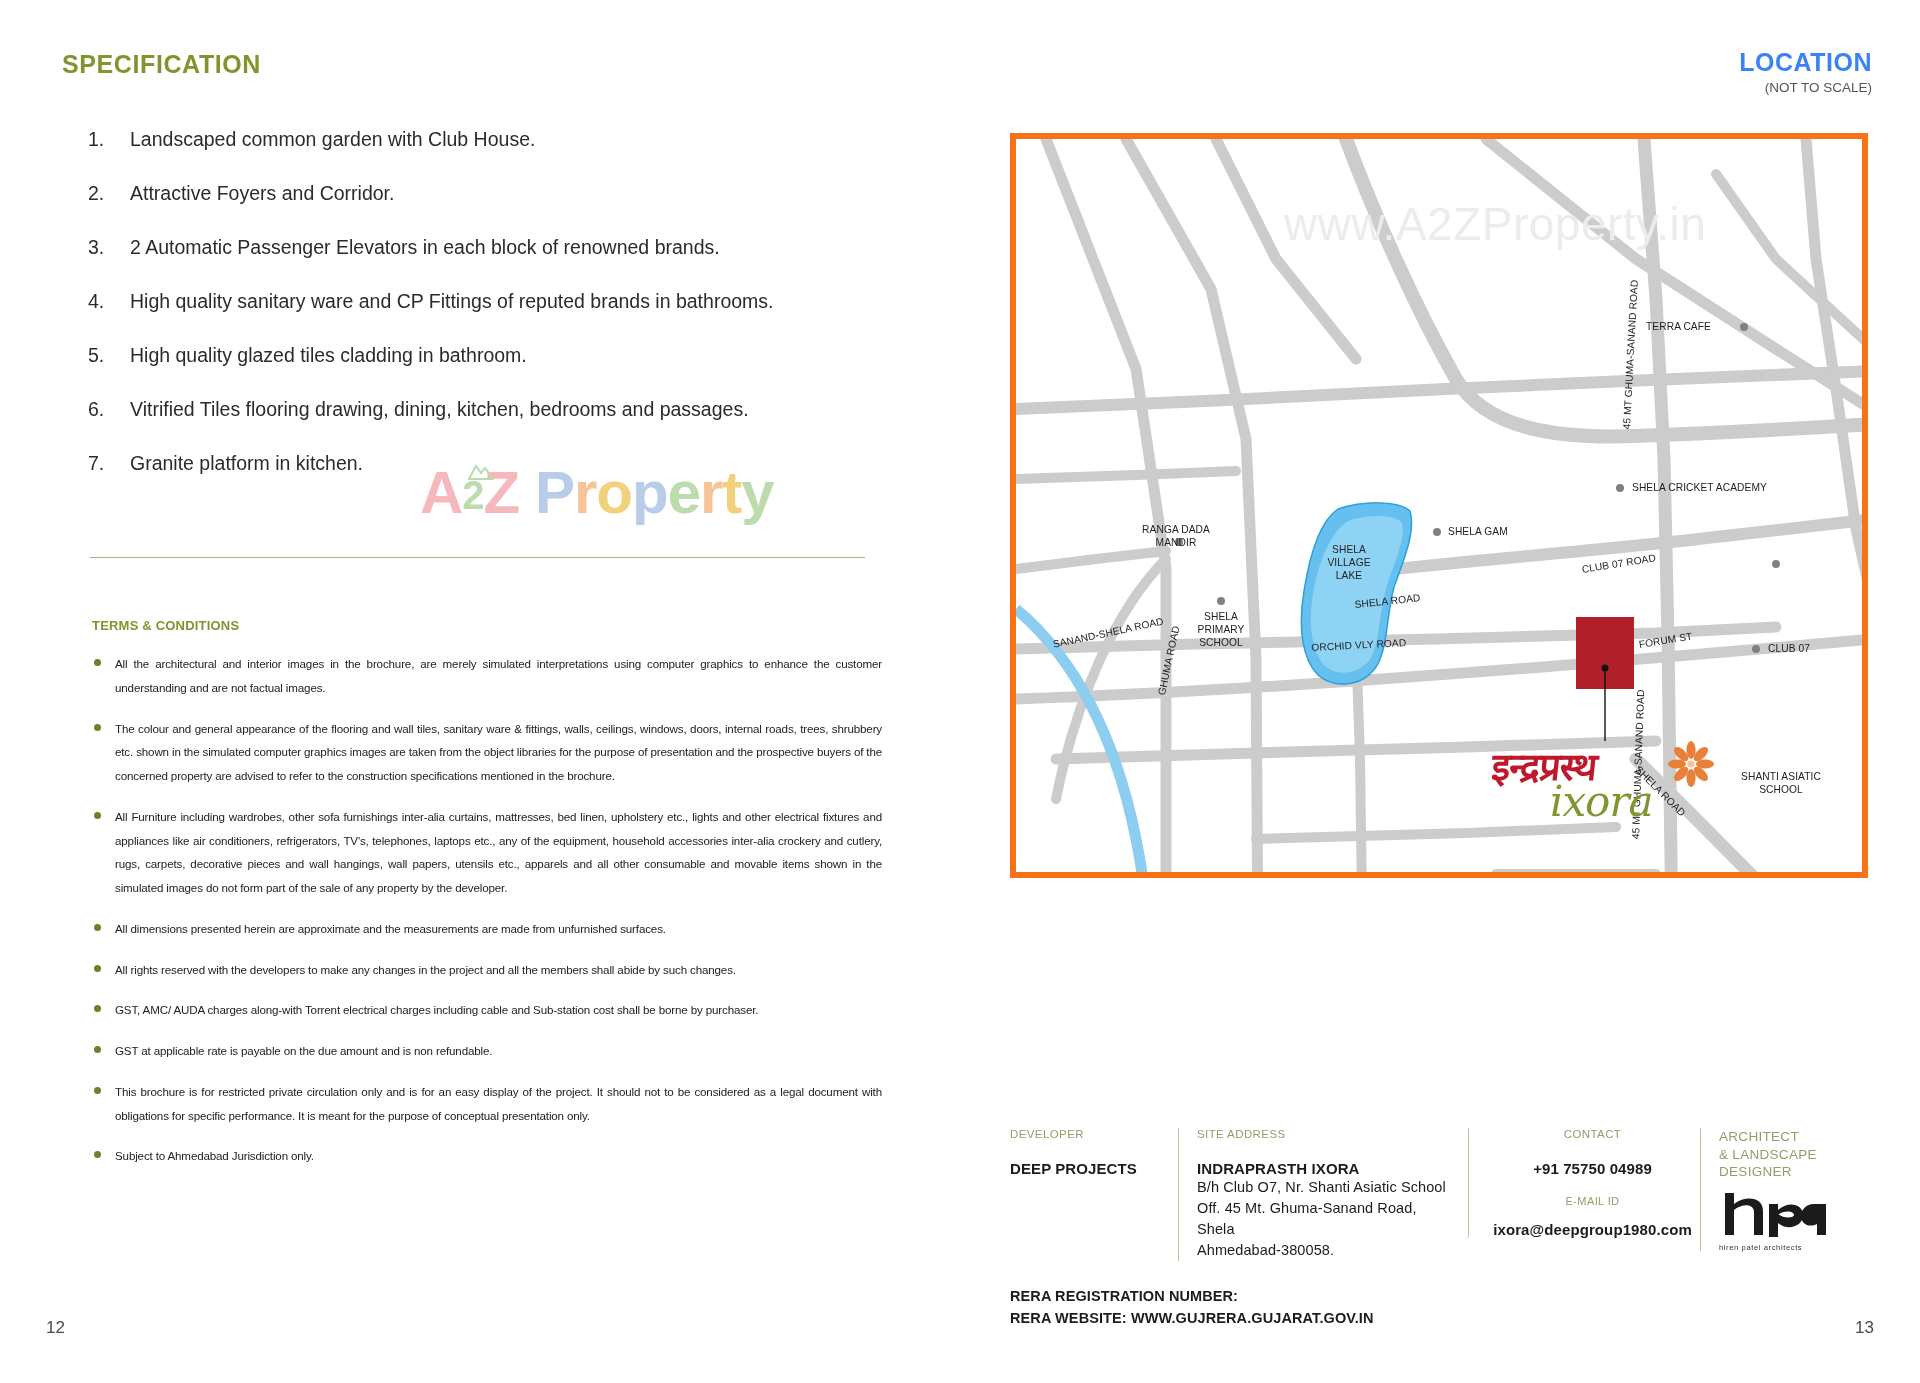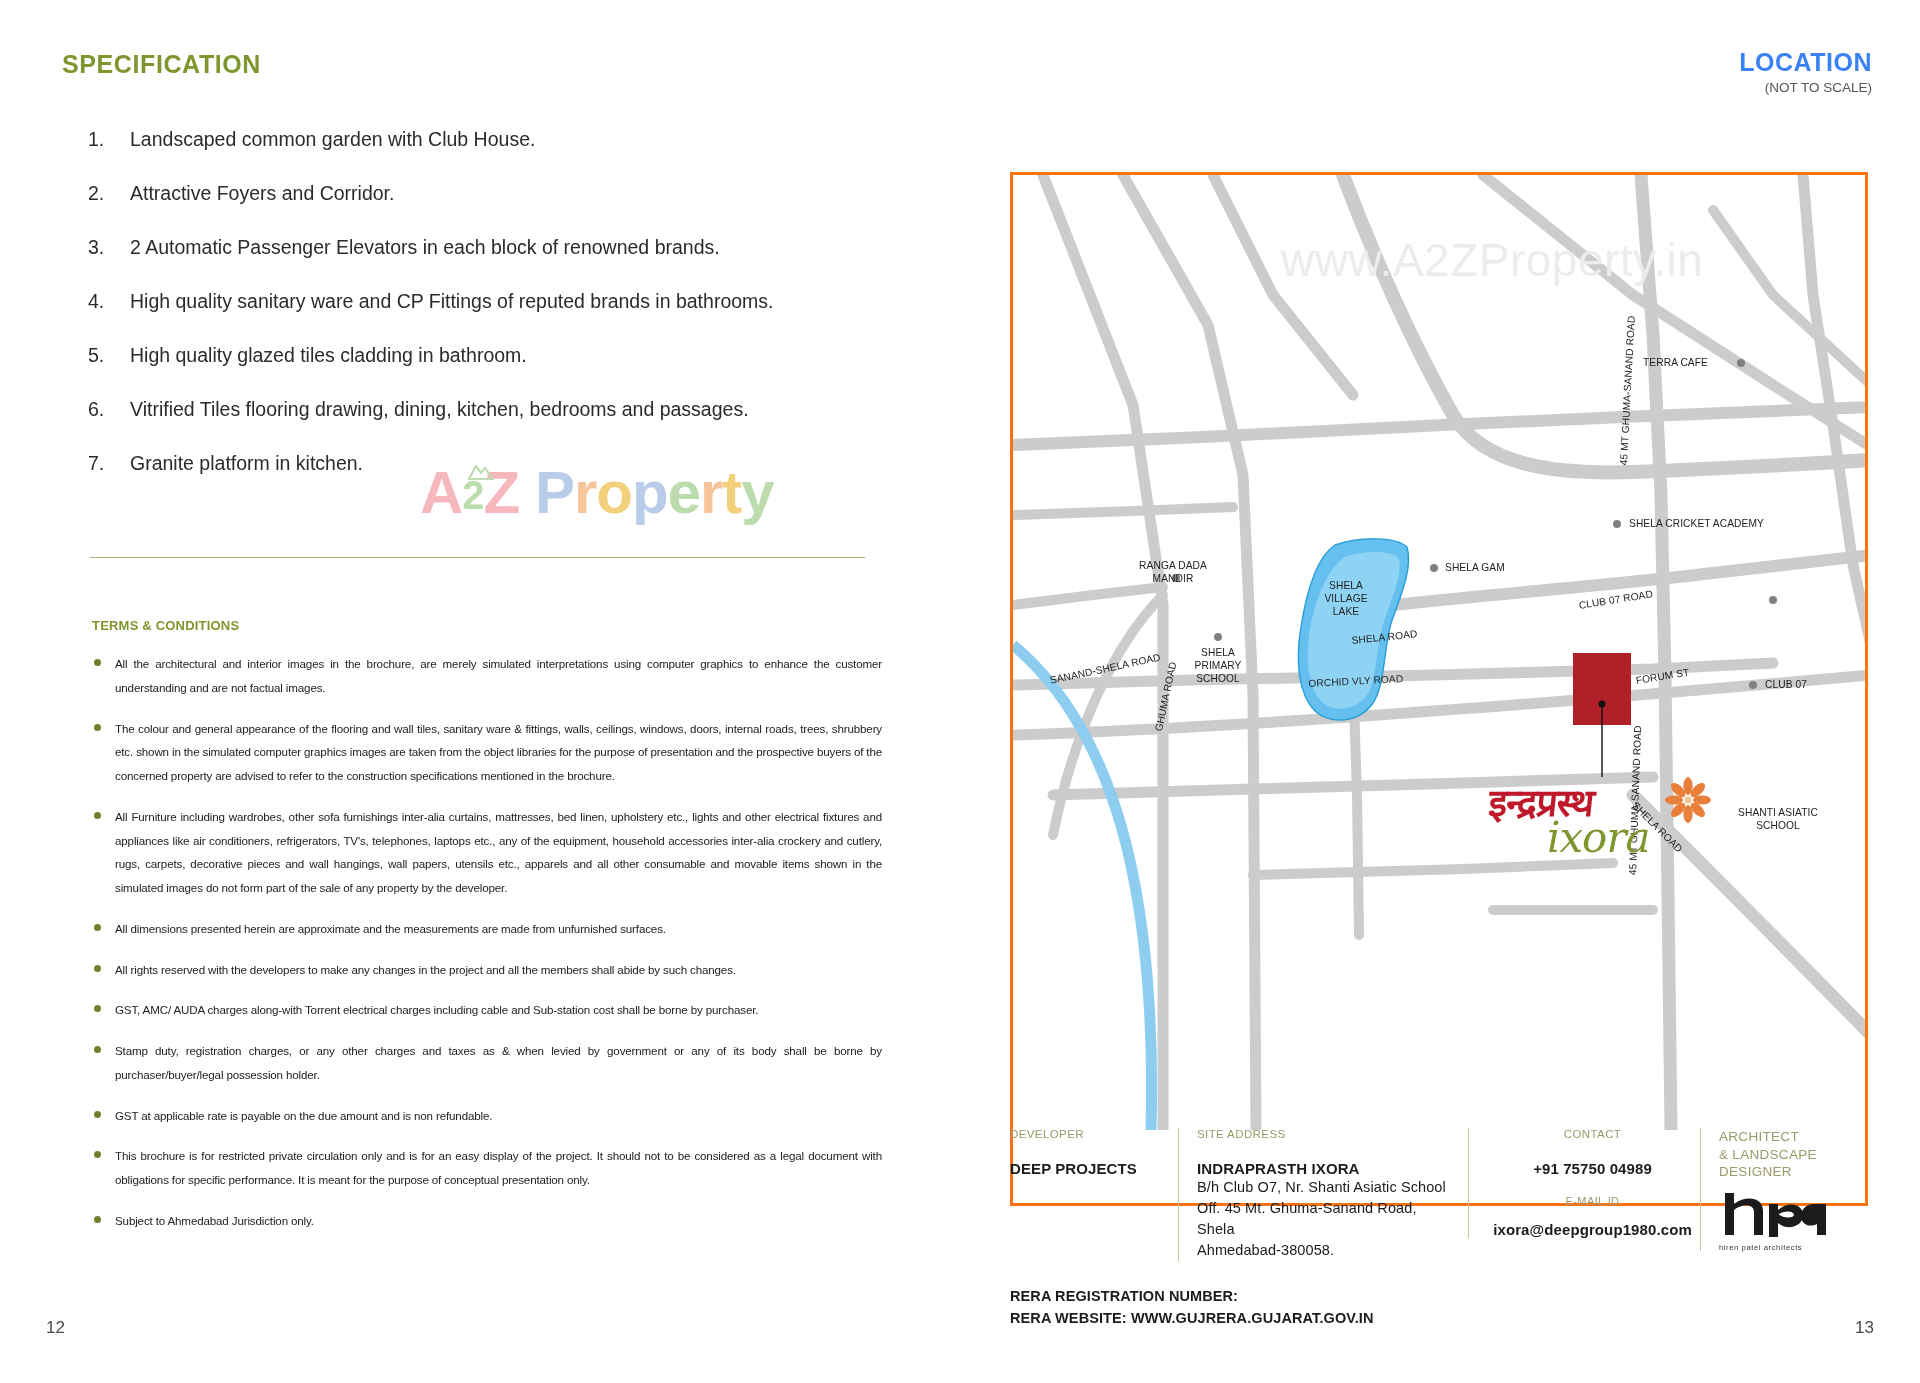--- a/index.html
+++ b/index.html
@@ -81,22 +81,22 @@
     font-size: 25px; font-weight: bold; letter-spacing: .5px;
     color: #3b82f6; text-align: right;
   }
   .loc-sub {
     position: absolute; right: 48px; top: 80px;
     font-size: 13.5px; color: #555; text-align: right;
   }
 
   .map-frame {
     position: absolute; left: 50px; top: 133px;
-    width: 858px; height: 1034px;
-    border: 3px solid #f97316; background: #fff; overflow: hidden; margin-top: 39px;
+    width: 858px; height: 745px;
+    border: 6px solid #f97316; background: #fff; overflow: hidden;
   }
   .map-svg { position:absolute; left:0; top:0; width:858px; height:955px; }
 
   .map-wm {
     position: absolute; left: 268px; top: 58px;
     font-size: 46px; color: #ececec; letter-spacing: .5px;
     white-space: nowrap; pointer-events: none; user-select:none;
     font-family: "Liberation Sans", sans-serif;
   }
 
@@ -212,23 +212,20 @@
           <div class="tc-text">All Furniture including wardrobes, other sofa furnishings inter-alia curtains, mattresses, bed linen, upholstery etc., lights and other electrical fixtures and appliances like air conditioners, refrigerators, TV's, telephones, laptops etc., any of the equipment, household accessories inter-alia crockery and cutlery, rugs, carpets, decorative pieces and wall hangings, wall papers, utensils etc., apparels and all other consumable and movable items shown in the simulated images do not form part of the sale of any property by the developer.</div>
         </div>
         <div class="tc-item justified">
           <div class="tc-text">All dimensions presented herein are approximate and the measurements are made from unfurnished surfaces.</div>
         </div>
         <div class="tc-item justified">
           <div class="tc-text">All rights reserved with the developers to make any changes in the project and all the members shall abide by such changes.</div>
         </div>
         <div class="tc-item justified">
           <div class="tc-text">GST, AMC/ AUDA charges along-with Torrent electrical charges including cable and Sub-station cost shall be borne by purchaser.</div>
-        </div>
-        <div class="tc-item justified">
-          <div class="tc-text">Stamp duty, registration charges, or any other charges and taxes as &amp; when levied by government or any of its body shall be borne by purchaser/buyer/legal possession holder.</div>
         </div>
         <div class="tc-item justified">
           <div class="tc-text">GST at applicable rate is payable on the due amount and is non refundable.</div>
         </div>
         <div class="tc-item justified">
           <div class="tc-text">This brochure is for restricted private circulation only and is for an easy display of the project. It should not to be considered as a legal document with obligations for specific performance. It is meant for the purpose of conceptual presentation only.</div>
         </div>
         <div class="tc-item justified">
           <div class="tc-text">Subject to Ahmedabad Jurisdiction only.</div>
         </div>

